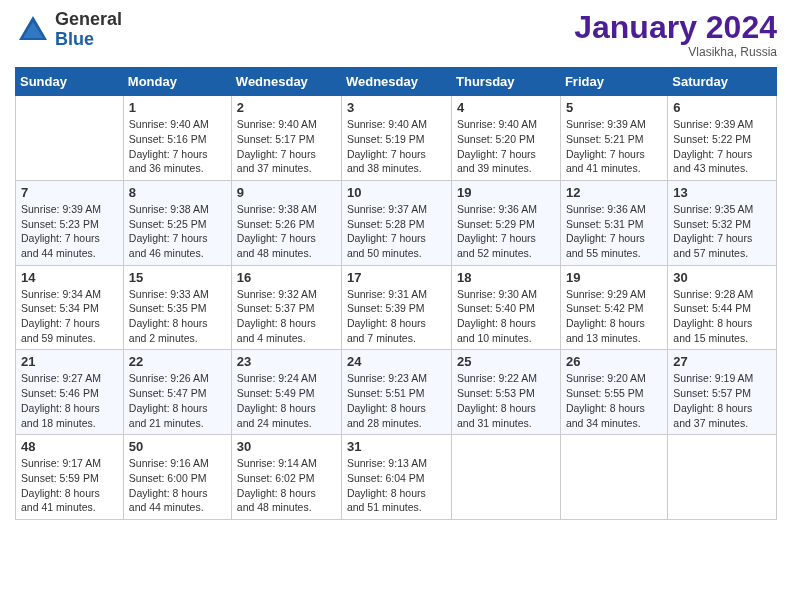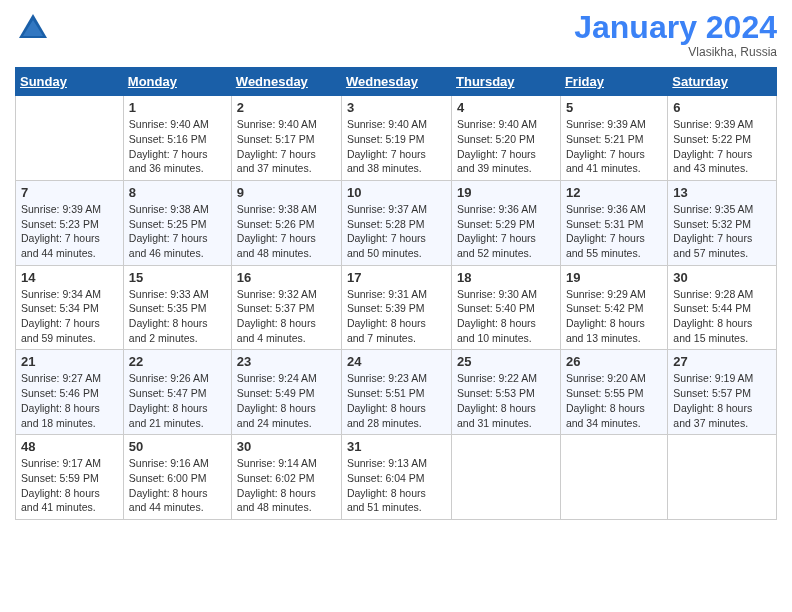--- a/index.html
+++ b/index.html
@@ -45,21 +45,21 @@
     .logo-icon {
       width: 36px;
       height: 36px;
     }
     .title-block {
       text-align: right;
     }
     .month-title {
       font-size: 32px;
       font-weight: bold;
-      color: #3b82f6;
+      color: #4c1d95;
       line-height: 1.1;
       margin-left: 16px;
     }
     .location {
       font-size: 12px;
       color: #555;
     }
     .calendar-table {
       width: 100%;
       border-collapse: collapse;
@@ -96,33 +96,36 @@
       background: #f9f9f9;
     }
     tr:nth-child(even) td {
       background: #f5f8ff;
     }
     tr:nth-child(odd) td {
       background: #fff;
     }
     .header-row th {
       background: #1a5fa8 !important;
-      text-decoration: underline;
     }
   </style>
 </head>
 <body>
 
 <div class="page">
   <div class="header">
     <div class="logo">
       <svg class="logo-icon" viewBox="0 0 36 36" xmlns="http://www.w3.org/2000/svg">
         <polygon points="18,4 32,28 4,28" fill="#1a5fa8"></polygon>
         <polygon points="18,10 28,26 8,26" fill="#4a90d9" opacity="0.5"></polygon>
       </svg>
+      <div class="logo-text">
+        <span class="logo-general">General</span>
+        <span class="logo-blue">Blue</span>
+      </div>
     </div>
     <div class="title-block">
       <div class="month-title">January 2024</div>
       <div class="location">Vlasikha, Russia</div>
     </div>
   </div>
 
   <table class="calendar-table">
     <thead>
       <tr class="header-row">

